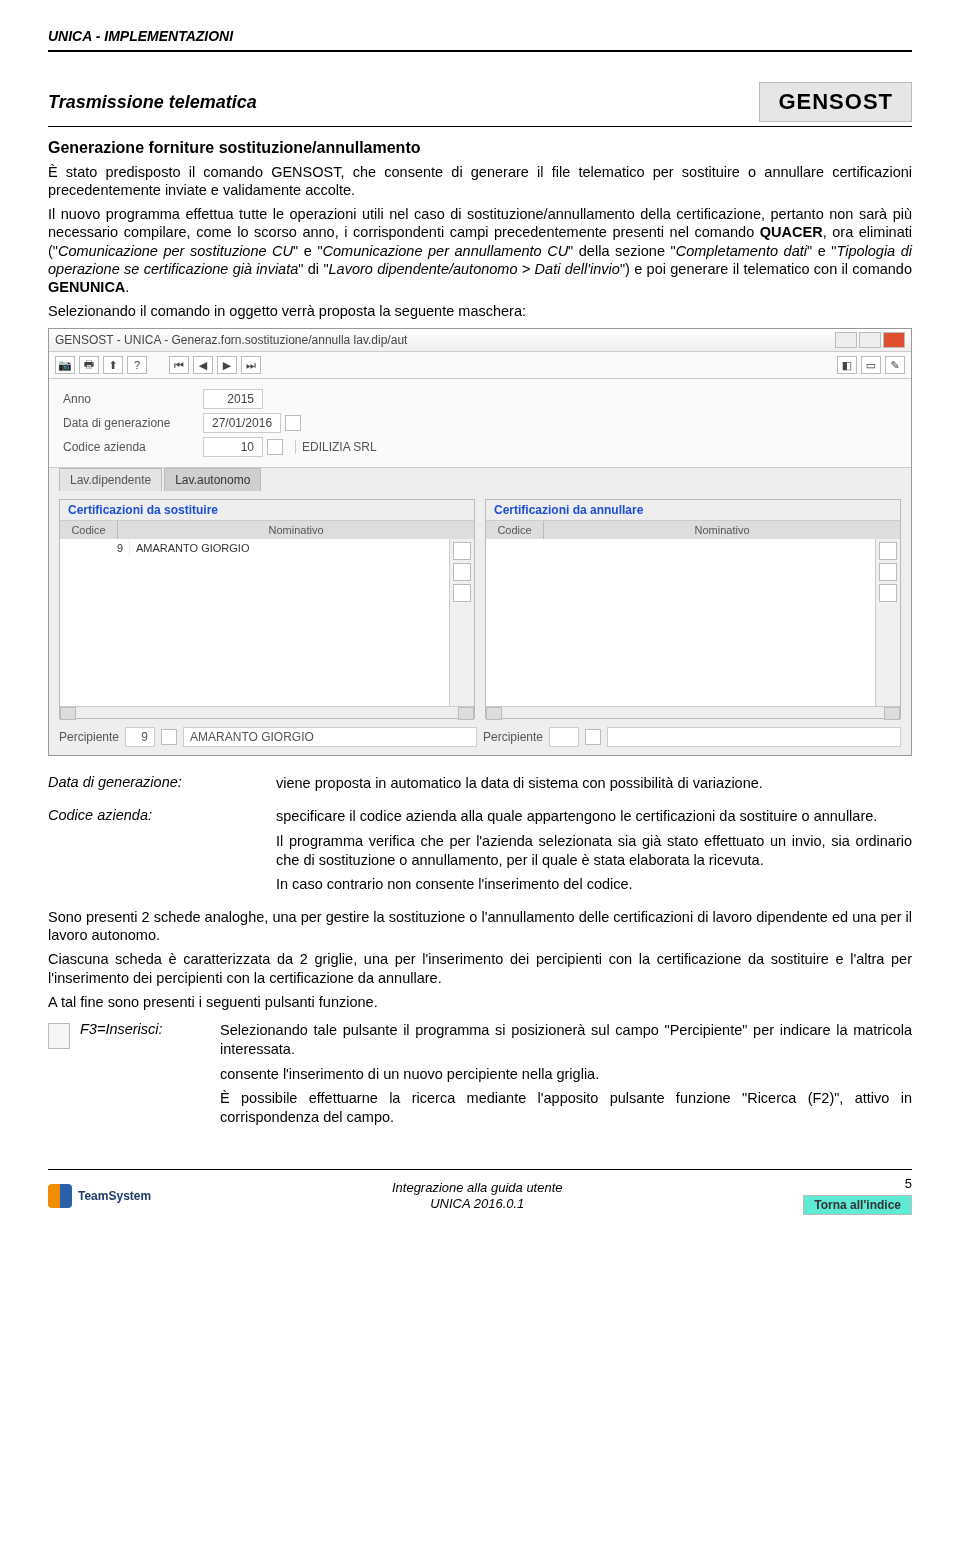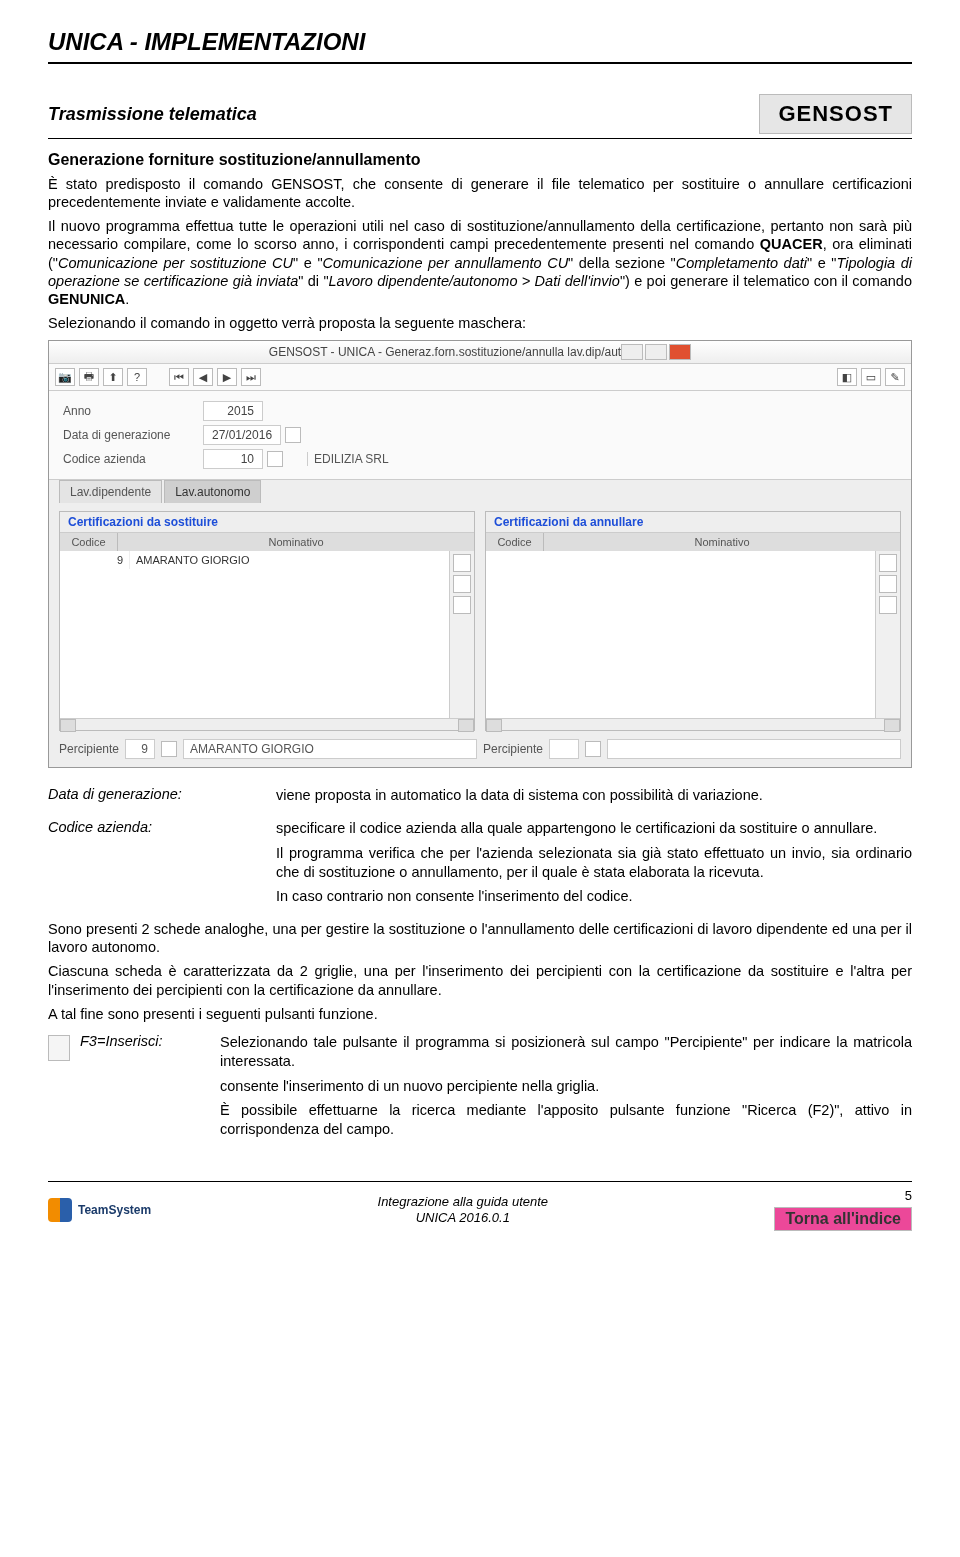--- a/index.html
+++ b/index.html
@@ -7,61 +7,61 @@
     width: 960px;
     margin: 0 auto;
     font-family: Arial, Helvetica, sans-serif;
     font-size: 14.5px;
     color: #000;
     background: #fff;
     padding: 28px 48px 12px 48px;
   }
   .hrule { border: none; border-top: 2px solid #000; margin: 6px 0; }
   .thinrule { border: none; border-top: 1px solid #000; margin: 4px 0; }
-  .doc-title { font-size: 24px; font-weight: bold; font-style: italic; margin-bottom: 4px; }
+  .doc-title { font-size: 14px; font-weight: bold; font-style: italic; margin-bottom: 4px; }
   .section-row { display:flex; align-items:center; justify-content:space-between; margin-top:30px; }
   .section-title { font-size: 18px; font-weight: bold; font-style: italic; }
   .badge {
     background:#e6e6e6; border:1px solid #bbb; padding:6px 18px;
     font-size:22px; font-weight:bold; letter-spacing:1px;
   }
   .sub-title { font-size:16px; font-weight:bold; margin-top:12px; margin-bottom:6px; }
   .body-p { text-align: justify; line-height:1.25; margin-bottom:6px; }
   .body-p .it { font-style: italic; }
   .body-p .bld { font-weight: bold; }
 
   
   .shot {
     margin: 8px 0 18px 0;
     border:1px solid #999;
     background:#f4f4f4;
     font-size:12px;
     color:#444;
   }
   .shot-titlebar {
-    display:flex; align-items:center; justify-content:center;
+    display:flex; align-items:center; justify-content:space-between;
     background: linear-gradient(#fff,#eee);
     border-bottom:1px solid #ccc; padding:3px 6px;
   }
   .shot-titlebar .wbtn { display:flex; gap:2px; }
   .shot-titlebar .wb { width:22px; height:16px; background:#eee; border:1px solid #bbb; }
   .closebtn { background:#e05030 !important; }
   .shot-toolbar {
     display:flex; align-items:center; gap:4px;
     padding:4px 6px; border-bottom:1px solid #ccc; background:#fafafa;
   }
   .tbicon {
     width:20px; height:18px; border:1px solid #bbb; background:#fff;
     display:inline-flex; align-items:center; justify-content:center; font-size:11px;
   }
   .shot-form { padding:10px 14px 6px 14px; background:#fafafa; }
   .frow { display:flex; align-items:center; margin-bottom:4px; }
   .frow label { width:140px; color:#555; }
   .fval { background:#fff; border:1px solid #ccc; padding:2px 8px; min-width:60px; text-align:right; }
-  .fvaltxt { margin-left:24px; color:#555; padding-left:6px; border-left:1px solid #ccc; }
+  .fvaltxt { margin-left:12px; color:#555; padding-left:6px; border-left:1px solid #ccc; }
   .tabs {
     display:flex; gap:2px; padding:0 10px; background:#eee;
     border-top:1px solid #ccc;
   }
   .tab {
     padding:4px 10px; background:#e4e4e4; border:1px solid #bbb; border-bottom:none;
     font-size:12px; color:#555;
   }
   .tab.active { background:#cfcfcf; color:#333; }
   .grids {
@@ -124,22 +124,22 @@
     font-size:13px;
   }
   .footer .logo { display:flex; align-items:center; gap:6px; font-weight:bold; font-size:12px; color:#1b3b6a;}
   .logomark {
     width:24px; height:24px; border-radius:4px;
     background: conic-gradient(#2a5faa 0 50%, #f28c00 50% 100%);
   }
   .footer-center { text-align:center; font-style:italic; line-height:1.2; }
   .footer-right { text-align:right; }
   .back-link {
-    display:inline-block; margin-top:4px; background:#ec4899;
-    border:1px solid #bbb; padding:2px 10px; font-weight:bold; font-size:16px;
+    display:inline-block; margin-top:4px; background:#5eead4;
+    border:1px solid #bbb; padding:2px 10px; font-weight:bold; font-size:12px;
     color:#333; cursor:pointer;
   }
 </style>
 </head>
 <body>
 
 <div class="doc-title">UNICA - IMPLEMENTAZIONI</div>
 <hr class="hrule">
 
 <div class="section-row">

